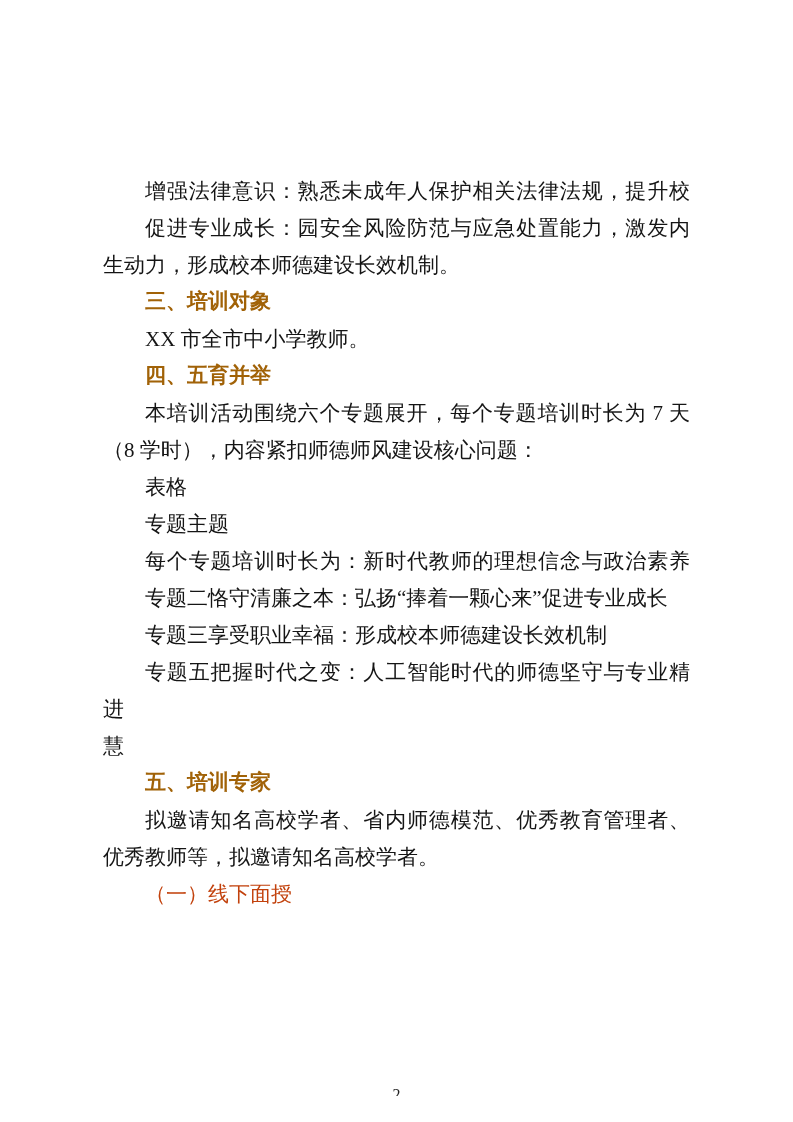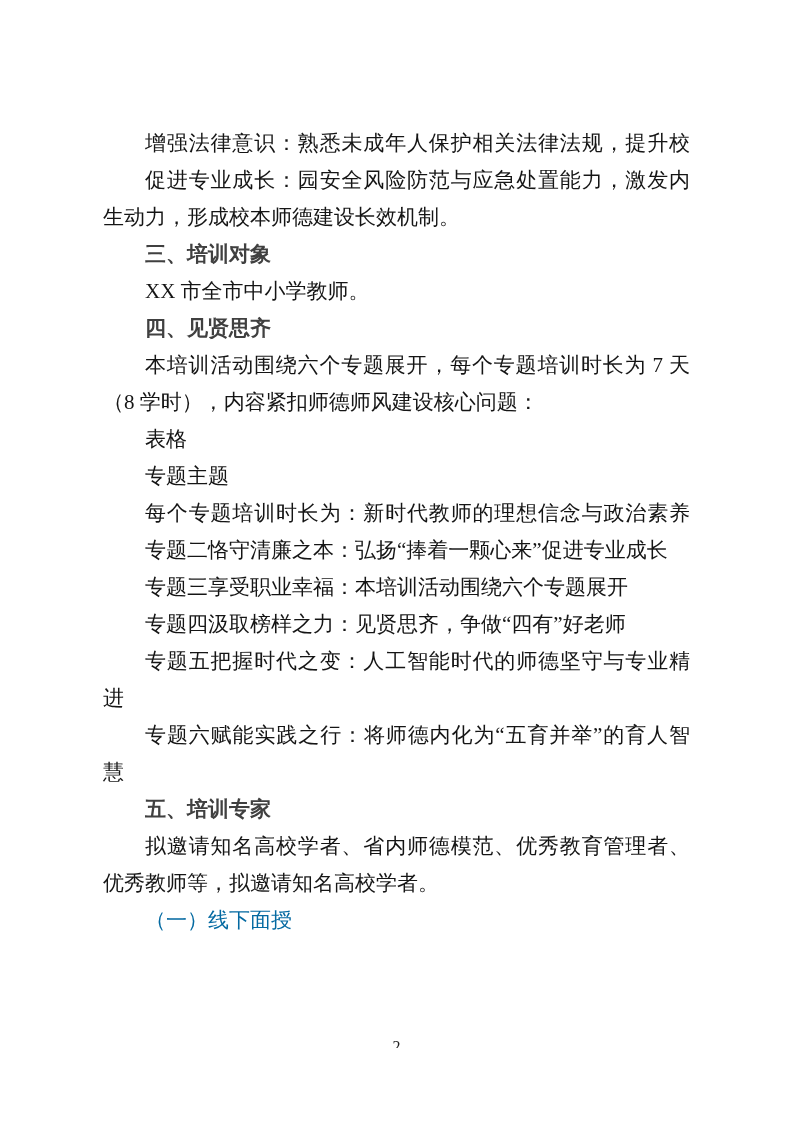--- a/index.html
+++ b/index.html
@@ -4,20 +4,21 @@
 <style>
   html, body { margin: 0; padding: 0; background: #ffffff; }
   .page {
     position: relative;
     width: 793px;
     height: 1048px;
     background: #ffffff;
     overflow: hidden;
     font-family: "Liberation Serif", "DejaVu Serif", serif;
     color: #151515;
+    margin-top: 48px;
   }
   .content {
     position: absolute;
     left: 103px;
     top: 125px;
     width: 587px;
   }
   .ln {
     height: 37px;
     line-height: 37px;
@@ -25,25 +26,25 @@
     white-space: nowrap;
   }
   .ind { padding-left: 42px; }
   .jst {
     white-space: normal;
     text-align: justify;
     text-align-last: justify;
     text-justify: inter-character;
   }
   .hd {
-    font-family: Liberation Serif, serif;
+    font-family: Liberation Mono, monospace;
     font-weight: 700;
-    color: #404040;
+    color: #a16207;
   }
-  .kai { color: #0369a1; }
+  .kai { color: #c2410c; }
   .footer {
     position: absolute;
     top: 1037px;
     left: 0;
     width: 793px;
     text-align: center;
     font-size: 16px;
     line-height: 20px;
   }
   .footer .dash { color: #9a9a9a; }
@@ -52,32 +53,30 @@
 </head>
 <body>
 
 <div class="page">
   <div class="content">
     <div class="ln ind jst">增强法律意识：熟悉未成年人保护相关法律法规，提升校</div>
     <div class="ln ind jst">促进专业成长：园安全风险防范与应急处置能力，激发内</div>
     <div class="ln">生动力，形成校本师德建设长效机制。</div>
     <div class="ln ind hd">三、培训对象</div>
     <div class="ln ind">XX 市全市中小学教师。</div>
-    <div class="ln ind hd">四、见贤思齐</div>
+    <div class="ln ind hd">四、五育并举</div>
     <div class="ln ind jst">本培训活动围绕六个专题展开，每个专题培训时长为 7 天</div>
     <div class="ln">（8 学时），内容紧扣师德师风建设核心问题：</div>
     <div class="ln ind">表格</div>
     <div class="ln ind">专题主题</div>
     <div class="ln ind jst">每个专题培训时长为：新时代教师的理想信念与政治素养</div>
     <div class="ln ind">专题二恪守清廉之本：弘扬“捧着一颗心来”促进专业成长</div>
-    <div class="ln ind">专题三享受职业幸福：本培训活动围绕六个专题展开</div>
-    <div class="ln ind">专题四汲取榜样之力：见贤思齐，争做“四有”好老师</div>
+    <div class="ln ind">专题三享受职业幸福：形成校本师德建设长效机制</div>
     <div class="ln ind jst">专题五把握时代之变：人工智能时代的师德坚守与专业精</div>
     <div class="ln">进</div>
-    <div class="ln ind jst">专题六赋能实践之行：将师德内化为“五育并举”的育人智</div>
     <div class="ln">慧</div>
     <div class="ln ind hd">五、培训专家</div>
     <div class="ln ind jst">拟邀请知名高校学者、省内师德模范、优秀教育管理者、</div>
     <div class="ln">优秀教师等，拟邀请知名高校学者。</div>
     <div class="ln ind kai">（一）线下面授</div>
   </div>
 
   <div class="footer">
     <span class="dash">—</span><span class="pnum">2</span><span class="dash">—</span>
   </div>

